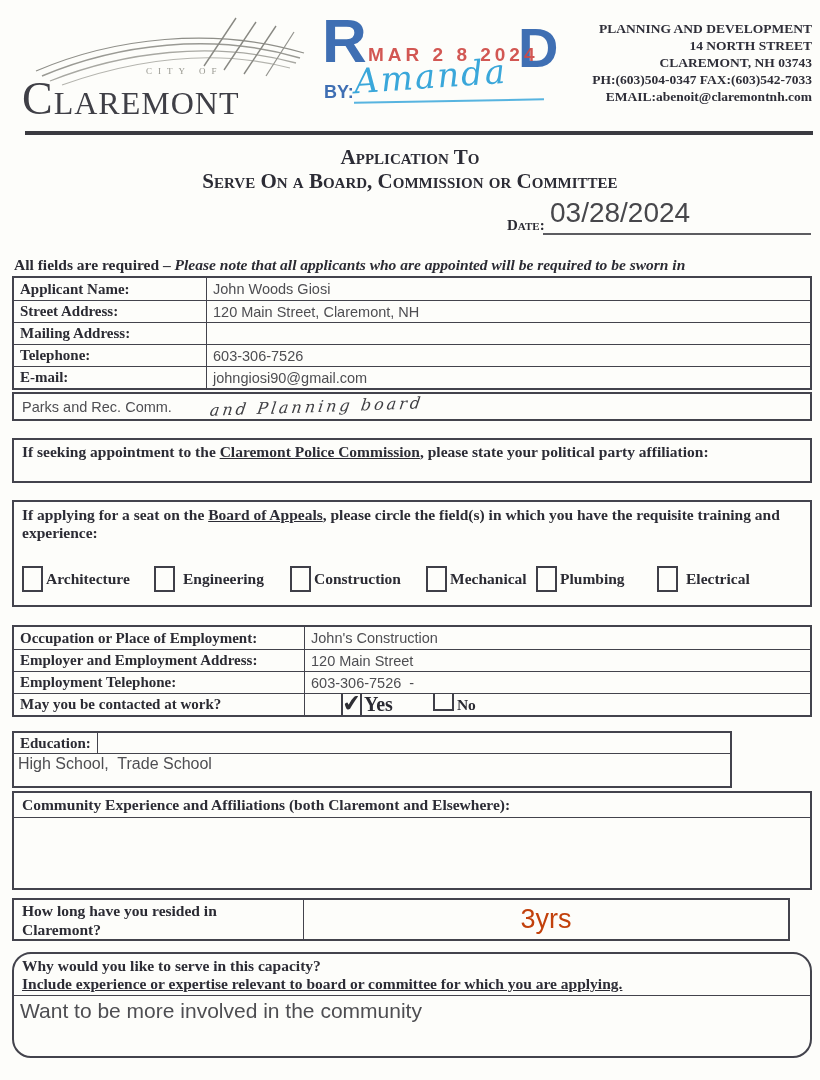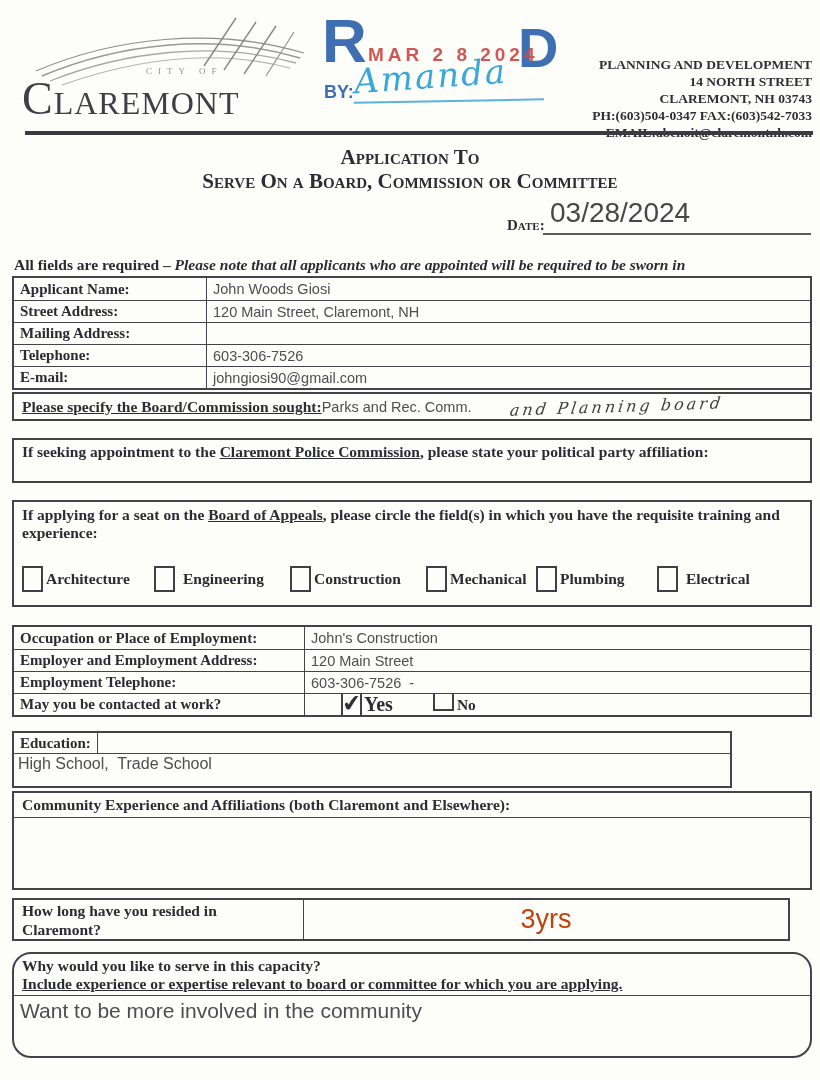--- a/index.html
+++ b/index.html
@@ -67,21 +67,21 @@
 
   <div class="abs stamp" style="left:322px;top:4px;width:250px;height:104px;">
     <span class="abs stamp-blue" style="left:0;top:6px;font-size:62px;line-height:62px;">R</span>
     <span class="abs stamp-blue" style="left:196px;top:16px;font-size:56px;line-height:56px;">D</span>
     <span class="abs stamp-red" style="left:46px;top:40px;">MAR 2 8 2024</span>
     <span class="abs stamp-blue" style="left:2px;top:78px;font-size:18px;">BY:</span>
     <span class="abs sig" style="left:32px;top:52px;">Amanda</span>
     <div class="abs" style="left:32px;top:96px;width:190px;height:2px;background:#3aa7da;opacity:.85;transform:rotate(-1deg);"></div>
   </div>
 
-  <div class="abs contact" style="left:545px;top:20px;width:267px;margin-top:36px;">
+  <div class="abs contact" style="left:545px;top:20px;width:267px;">
     <div>PLANNING AND DEVELOPMENT</div>
     <div>14 NORTH STREET</div>
     <div>CLAREMONT, NH 03743</div>
     <div>PH:(603)504-0347 FAX:(603)542-7033</div>
     <div>EMAIL:abenoit@claremontnh.com</div>
   </div>
 
   <div class="abs divider" style="left:25px;top:131px;width:788px;"></div>
 
   <div class="abs title" style="top:145px;font-size:21px;">Application To</div>
@@ -103,21 +103,20 @@
     <div class="cell val typed">120 Main Street, Claremont, NH</div>
     <div class="cell lab">Mailing Address:</div>
     <div class="cell val typed"></div>
     <div class="cell lab">Telephone:</div>
     <div class="cell val typed">603-306-7526</div>
     <div class="cell lab">E-mail:</div>
     <div class="cell val typed">johngiosi90@gmail.com</div>
   </div>
 
   <div class="abs box" style="left:12px;top:392px;width:800px;height:29px;display:flex;align-items:center;padding-left:8px;">
-    <span class="sec-label u">Please specify the Board/Commission sought:</span>
     <span class="typed" style="font-size:14.5px;">Parks and Rec. Comm.</span>
     <span class="hand" style="margin-left:38px;">and Planning board</span>
   </div>
 
   <div class="abs box" style="left:12px;top:438px;width:800px;height:45px;padding:3px 8px;">
     <span class="sec-label">If seeking appointment to the </span><span class="sec-label u">Claremont Police Commission</span><span class="sec-label">, please state your political party affiliation:</span>
   </div>
 
   <div class="abs box" style="left:12px;top:500px;width:800px;height:107px;padding:4px 8px;">
     <div style="width:770px;">

